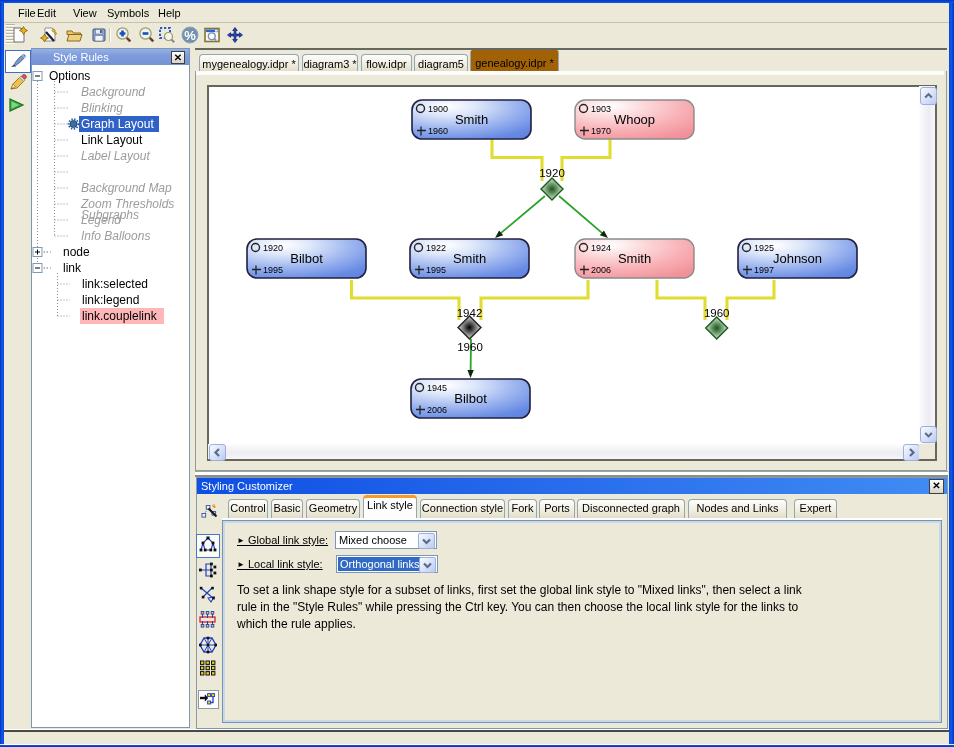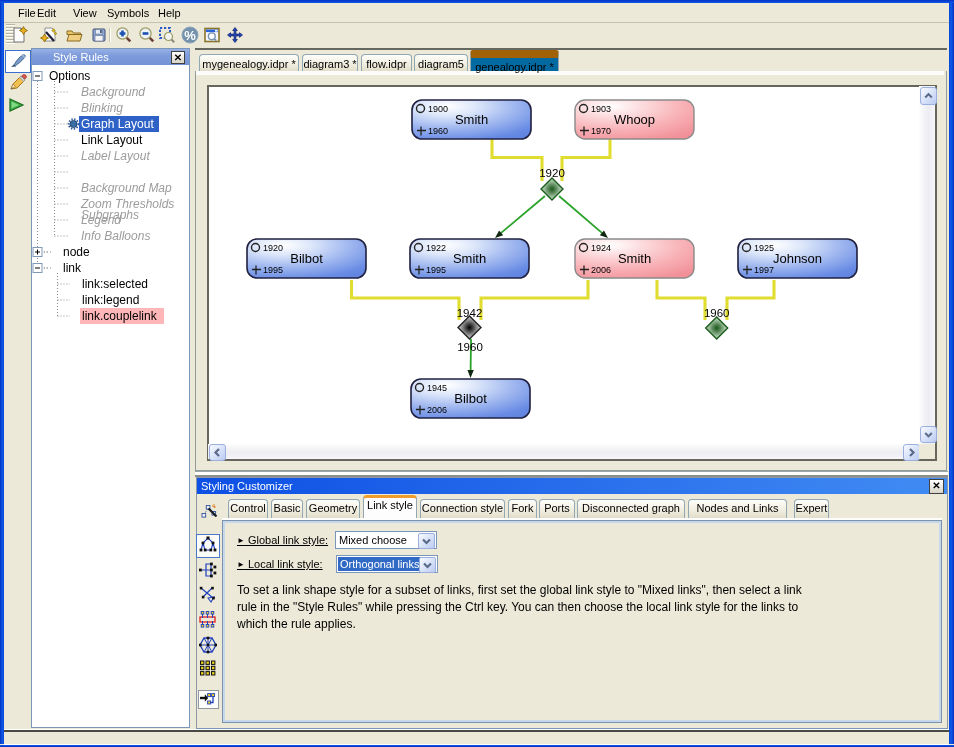--- a/index.html
+++ b/index.html
@@ -29,22 +29,22 @@
 #srClose{position:absolute;right:4px;top:2px;width:12px;height:11px;background:linear-gradient(#fff,#d8d4c8);
  border:1px solid #404040;font-size:10px;line-height:11px;text-align:center;color:#000;font-weight:bold;}
 #srTree{left:1px;top:18px;width:156px;height:659px;background:#fff;overflow:hidden;}
 .trow{position:absolute;height:16px;font-size:12px;line-height:16px;white-space:nowrap;}
 .it{font-style:italic;color:#9c9c9c;}
 
 #tabbar{left:195px;top:50px;width:752px;height:23px;}
 .tab{position:absolute;top:4px;height:17px;background:linear-gradient(to bottom,#fefefa,#f0eddf 60%,#e2ddc9);
  border:1px solid #91a7b4;border-bottom:none;border-radius:4px 4px 0 0;font-size:11px;line-height:18px;
  color:#000;text-align:center;box-sizing:border-box;}
-.tabActive{top:0px;height:21px;background:#0369a1;border:1px solid #9aa8b0;border-bottom:none;
- border-top:8px solid #a16207;border-radius:3px 3px 0 0;line-height:18px;z-index:5;}
+.tabActive{top:0px;height:21px;background:#a16207;border:1px solid #9aa8b0;border-bottom:none;
+ border-top:4px solid #a16207;border-radius:3px 3px 0 0;line-height:18px;z-index:5;}
 #tabPanel{left:195px;top:71px;width:750px;height:399px;background:#ece9d8;border:1px solid #919b9c;border-top:none;}
 #canvasBox{left:207px;top:85px;width:730px;height:376px;border:2px solid #66665c;background:#fff;box-sizing:border-box;}
 #cv{left:208px;top:86px;width:711px;height:358px;}
 
 .sbtn{position:absolute;border:1px solid #9cb0e0;border-radius:3px;
  background:linear-gradient(135deg,#f8fbff,#cdd9f6 70%,#bccbf2);}
 .vtrack{left:919px;top:86px;width:16px;height:358px;background:linear-gradient(to right,#fdfdfd,#ececf2 60%,#f6f6fa);}
 .htrack{left:208px;top:444px;width:711px;height:15px;background:linear-gradient(to bottom,#fdfdfd,#ececf2 60%,#f6f6fa);}
 .chev{position:absolute;left:0;top:0;width:100%;height:100%;}
 
@@ -456,21 +456,21 @@
 <div id="scTabs" class="ab">
  <span class="tab2" style="left:4px;width:40px;">Control</span>
  <span class="tab2" style="left:47px;width:32px;">Basic</span>
  <span class="tab2" style="left:82px;width:54px;">Geometry</span>
  <span class="tab2 tab2Active" style="left:139px;width:54px;">Link style</span>
  <span class="tab2" style="left:196px;width:85px;">Connection style</span>
  <span class="tab2" style="left:284px;width:29px;">Fork</span>
  <span class="tab2" style="left:315px;width:36px;">Ports</span>
  <span class="tab2" style="left:353px;width:108px;">Disconnected graph</span>
  <span class="tab2" style="left:464px;width:99px;">Nodes and Links</span>
- <span class="tab2" style="left:570px;width:35px;">Expert</span>
+ <span class="tab2" style="left:570px;width:43px;">Expert</span>
 </div>
 <div class="ab" style="left:222px;top:517.5px;width:720px;height:3px;background:#fdfdfb;"></div>
 <div id="scContent" class="ab"></div>
 <span class="lbl" style="left:237px;top:534px;"><span style="font-size:8px;vertical-align:1px;">►</span> Global link style:</span>
 <div class="combo" style="left:335px;top:531px;width:102px;">
   <span class="comboTxt">Mixed choose</span>
     <span class="comboBtn">
       <svg class="chev" viewBox="0 0 15 14">
         <path d="M4 5.5 L7.5 9 L11 5.5" fill="none" stroke="#5a6a88" stroke-width="2.2"></path>
       </svg>

